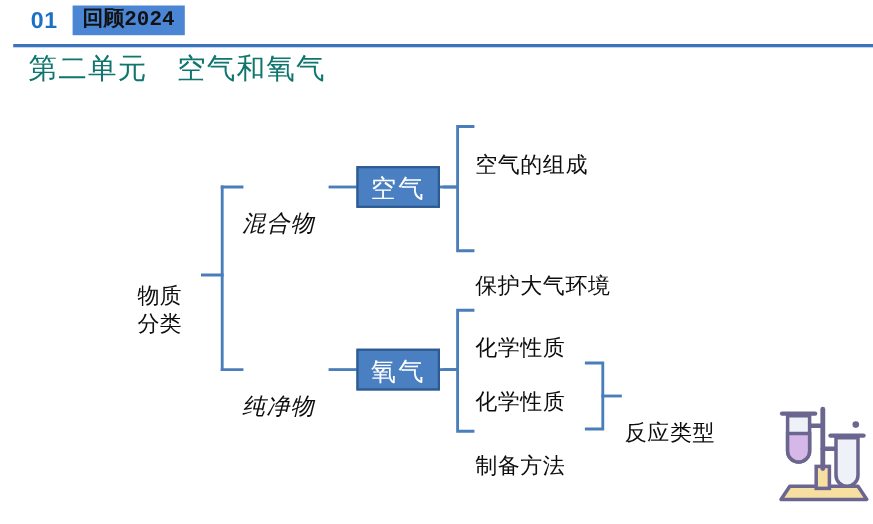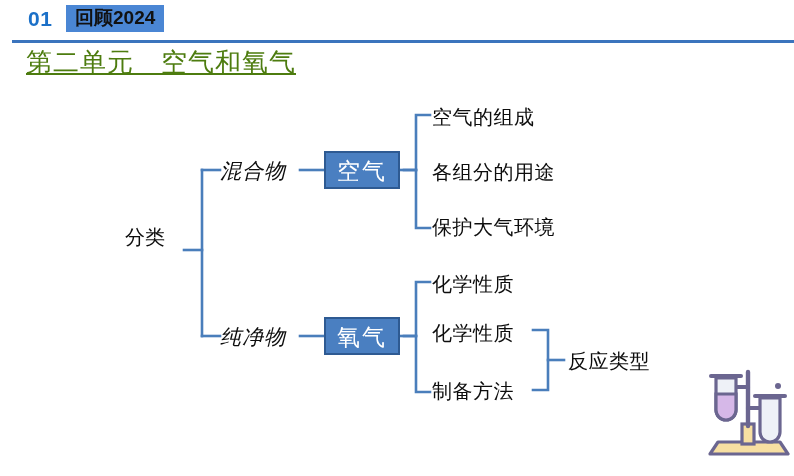--- a/index.html
+++ b/index.html
@@ -16,37 +16,36 @@
   .hdr{position:absolute;left:0;top:0;width:794px;height:42px;}
   .hdr-num{
     position:absolute;left:16px;top:7px;
     font-family:"Liberation Sans","DejaVu Sans",sans-serif;
     font-weight:bold;font-size:21px;color:#1b70c8;letter-spacing:.5px;
   }
   .hdr-badge{
     position:absolute;left:54px;top:5px;
     background:#4a86d4;
     padding:2px 9px 3px 9px;
-    font-family:Liberation Sans, sans-serif;
+    font-family:Liberation Mono, monospace;
     font-weight:bold;font-size:19px;color:#111111;
     line-height:22px;white-space:nowrap;
   }
   .hdr-rule{
     position:absolute;left:0;top:40px;width:794px;height:3px;
     background:#3b74bd;
   }
   .unit-title{
     position:absolute;left:14px;top:45px;
-    font-size:26px;color:#4d7c0f;white-space:nowrap;
+    font-size:26px;color:#0f766e;white-space:nowrap;
     letter-spacing:1px;
-    text-decoration:underline;
   }
 
   
-  .node{position:absolute;white-space:nowrap;color:#0d0d0d;}
+  .node{position:absolute;white-space:nowrap;color:#0d0d0d;margin-top:32px;}
 
   .root{
     left:100px;top:224px;
     font-size:20px;line-height:26px;text-align:center;width:66px;
   }
   .kai{font-family:"Liberation Serif","DejaVu Serif",serif;font-style:italic;}
   .lvl2{font-size:21px;letter-spacing:1px;}
   .leaf{
     font-family:"Liberation Sans","DejaVu Sans",sans-serif;
     font-size:20px;letter-spacing:.5px;
@@ -106,31 +105,31 @@
     <line x1="388" y1="336" x2="404" y2="336"></line>
 
     <path d="M418 282 L404 282 L404 392 L418 392"></path>
     <line x1="404" y1="336" x2="392" y2="336"></line>
 
     <path d="M521 330 L536 330 L536 390 L521 390"></path>
     <line x1="536" y1="360" x2="552" y2="360"></line>
   </svg>
 
   <div class="node root">
+    <div>物质</div>
     <div>分类</div>
   </div>
 
   <div class="node kai lvl2" style="left:208px;top:157px;">混合物</div>
   <div class="node kai lvl2" style="left:208px;top:323px;">纯净物</div>
 
   <div class="chip" style="left:312px;top:151px;width:76px;height:38px;">空气</div>
   <div class="chip" style="left:312px;top:317px;width:76px;height:38px;">氧气</div>
 
   <div class="node leaf" style="left:420px;top:104px;">空气的组成</div>
-  <div class="node leaf" style="left:420px;top:159px;">各组分的用途</div>
   <div class="node leaf" style="left:420px;top:214px;">保护大气环境</div>
 
   <div class="node leaf" style="left:420px;top:271px;">化学性质</div>
   <div class="node leaf" style="left:420px;top:378px;">制备方法</div>
   <div class="node leaf" style="left:420px;top:320px;">化学性质</div>
 
   <div class="node leaf" style="left:556px;top:348px;">反应类型</div>
 
   <div class="illus">
     <svg viewBox="0 0 106 108" width="106" height="108">

